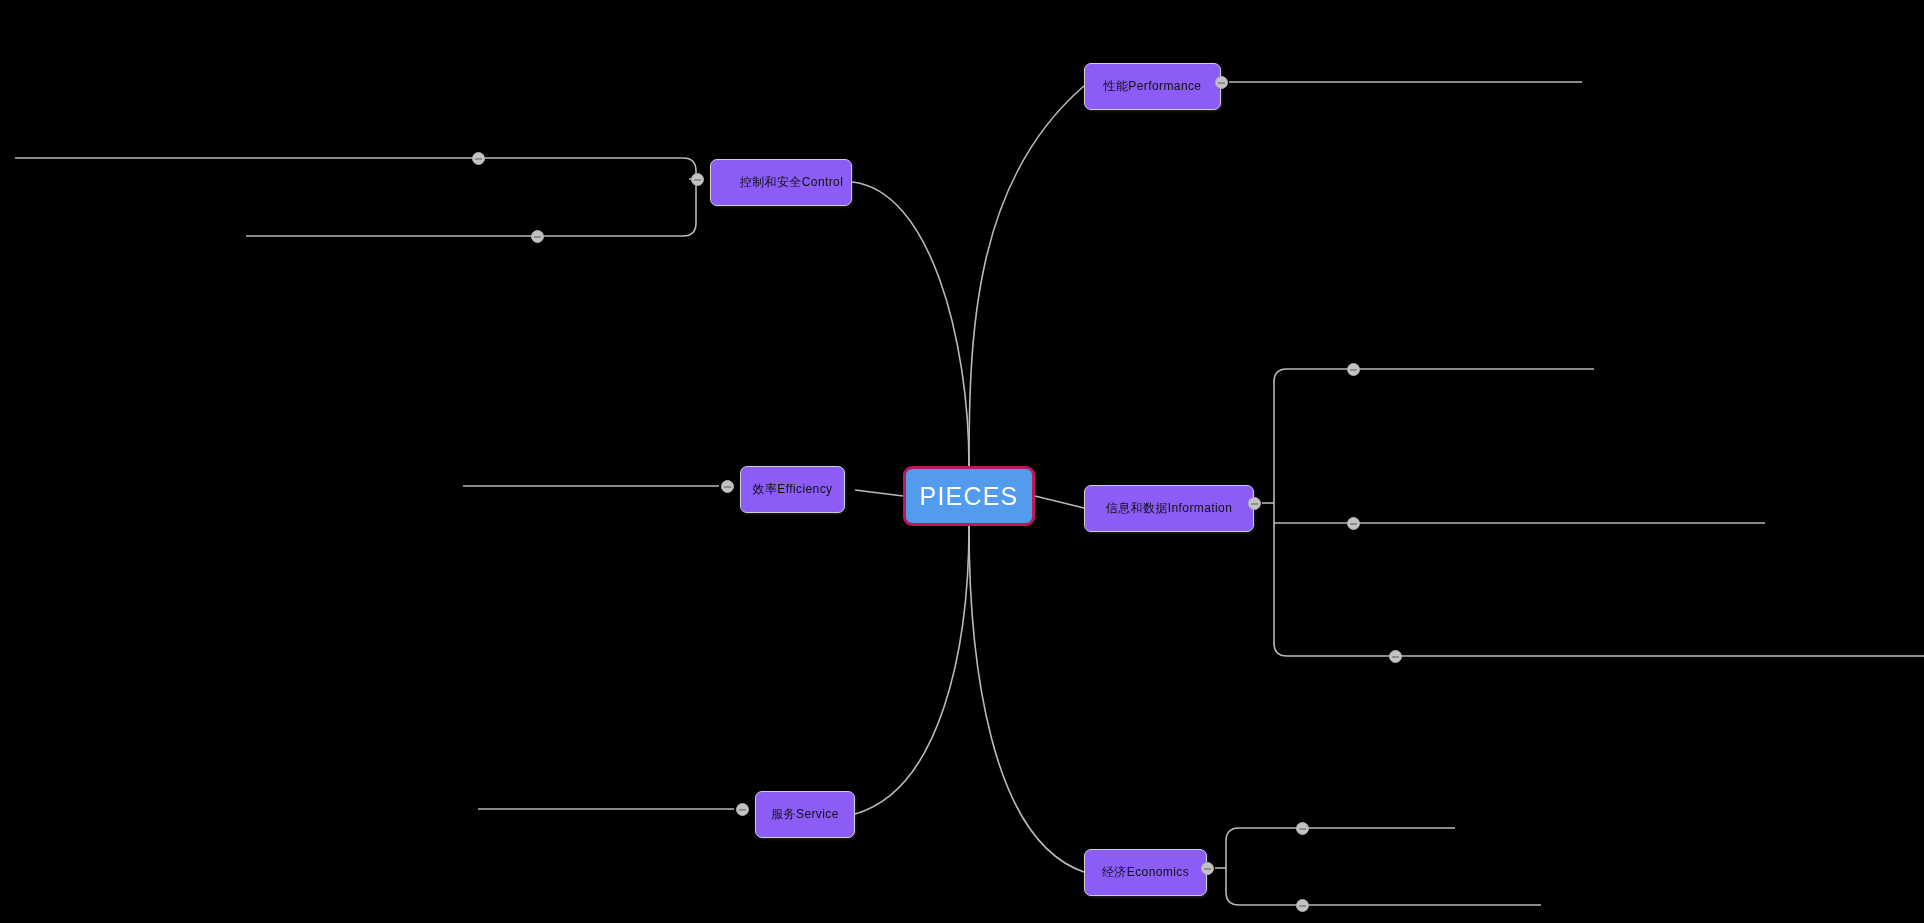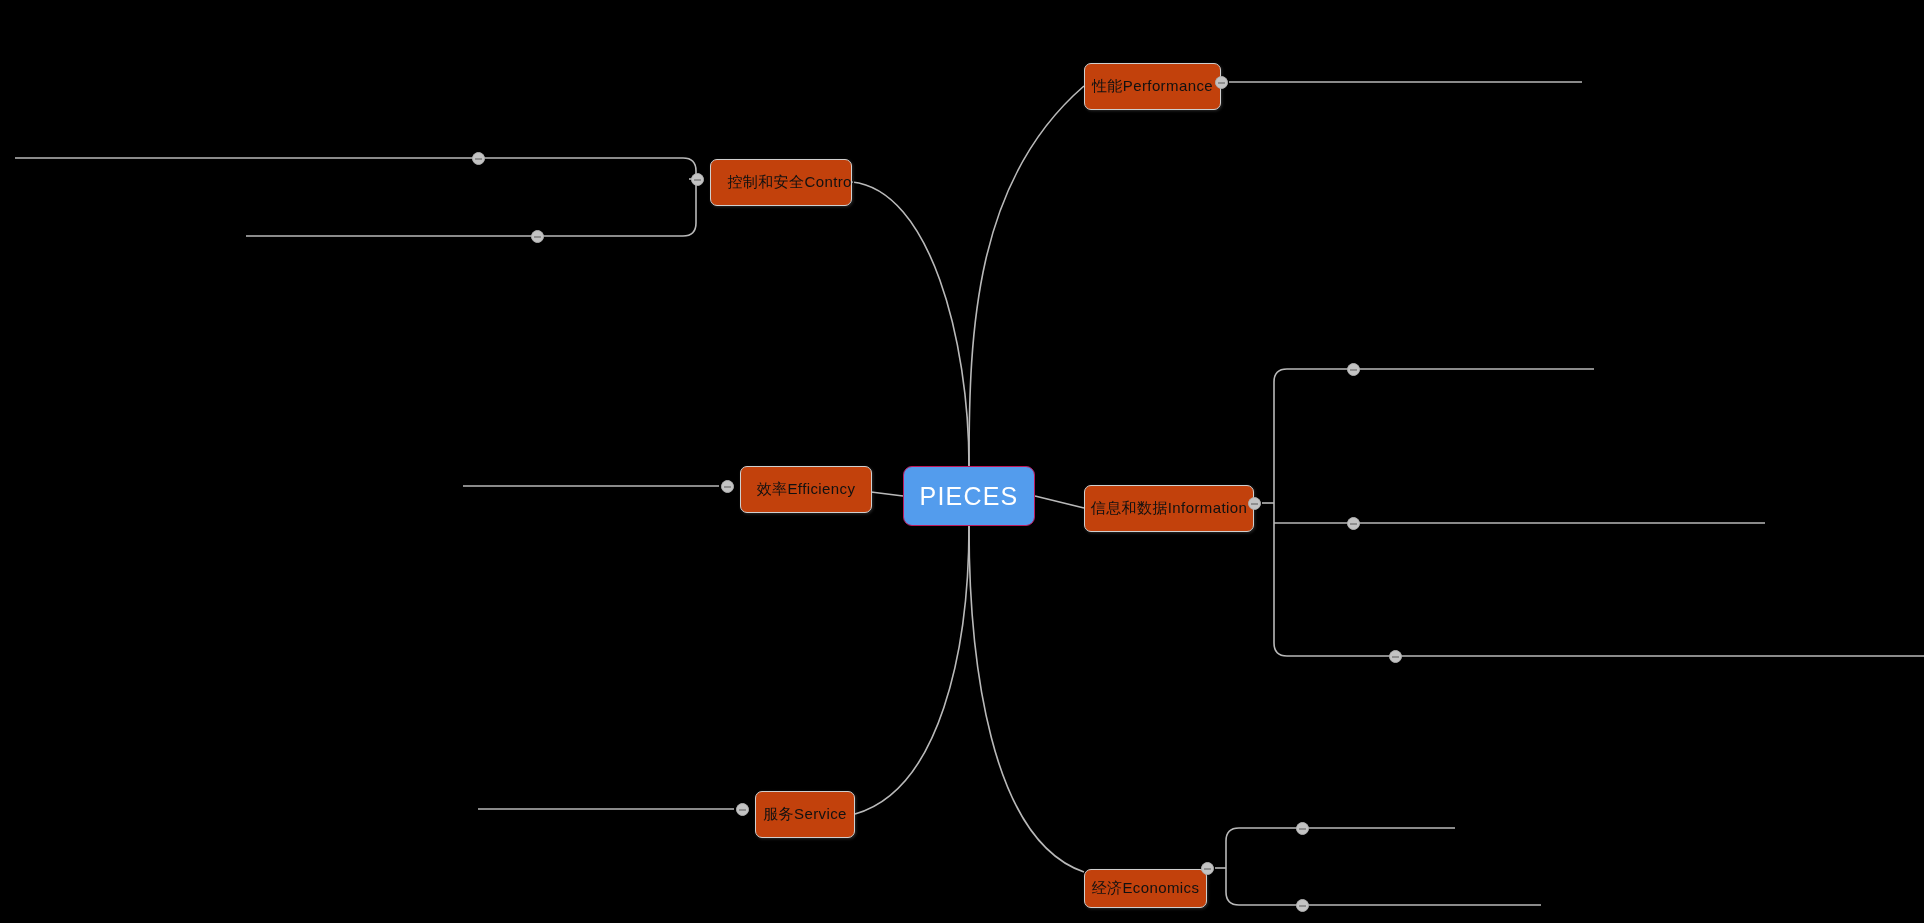--- a/index.html
+++ b/index.html
@@ -30,32 +30,32 @@
     position: absolute;
     box-sizing: border-box;
     display: flex;
     align-items: center;
     justify-content: center;
     border-radius: 7px;
     white-space: nowrap;
     user-select: none;
   }
   .node.leafbox {
-    background: #c2410c;
+    background: #8b5cf6;
     color: #111111;
     border: 1px solid #cfcfcf;
     box-shadow: 1px 1px 3px rgba(255,255,255,0.16);
-    font-size: 15px;
+    font-size: 12px;
     letter-spacing: 0.4px;
     padding: 0 13px;
   }
   .node.root {
     background: #539ced;
     color: #ffffff;
-    border: 1px solid #be185d;
+    border: 3px solid #be185d;
     border-radius: 9px;
     font-size: 25px;
     letter-spacing: 1.2px;
   }
   .collapse-dot {
     position: absolute;
     width: 13px;
     height: 13px;
     border-radius: 50%;
     background: #c3c3c3;
@@ -107,35 +107,35 @@
       <div class="node leafbox" style="left: 1084px; top: 63px; width: 137px; height: 47px;">
         <span>性能Performance</span>
       </div>
       <div class="collapse-dot" style="left: 1214.5px; top: 75.5px;"></div>
       <div class="node leafbox" style="left: 710px; top: 159px; width: 142px; height: 47px; padding-left: 34px;">
         <span>控制和安全Control</span>
       </div>
       <div class="collapse-dot" style="left: 690.5px; top: 172.5px;"></div>
       <div class="collapse-dot" style="left: 471.5px; top: 151.5px;"></div>
       <div class="collapse-dot" style="left: 530.5px; top: 229.5px;"></div>
-      <div class="node leafbox" style="left: 740px; top: 466px; width: 132px; height: 47px;">
+      <div class="node leafbox" style="left: 740px; top: 466px; width: 105px; height: 47px;">
         <span>效率Efficiency</span>
       </div>
       <div class="collapse-dot" style="left: 720.5px; top: 479.5px;"></div>
       <div class="node leafbox" style="left: 1084px; top: 485px; width: 170px; height: 47px; justify-content: center;">
         <span>信息和数据Information</span>
       </div>
       <div class="collapse-dot" style="left: 1247.5px; top: 496.5px;"></div>
       <div class="collapse-dot" style="left: 1346.5px; top: 362.5px;"></div>
       <div class="collapse-dot" style="left: 1346.5px; top: 516.5px;"></div>
       <div class="collapse-dot" style="left: 1388.5px; top: 649.5px;"></div>
       <div class="node leafbox" style="left: 755px; top: 791px; width: 100px; height: 47px; text-align: right;">
         <span>服务Service</span>
       </div>
       <div class="collapse-dot" style="left: 735.5px; top: 802.5px;"></div>
-      <div class="node leafbox" style="left: 1084px; top: 849px; width: 123px; height: 39px; margin-top: 20px;">
+      <div class="node leafbox" style="left: 1084px; top: 849px; width: 123px; height: 47px;">
         <span>经济Economics</span>
       </div>
       <div class="collapse-dot" style="left: 1200.5px; top: 861.5px;"></div>
       <div class="collapse-dot" style="left: 1295.5px; top: 821.5px;"></div>
       <div class="collapse-dot" style="left: 1295.5px; top: 898.5px;"></div>
     </div>
 </div>
 
 </body></html>

